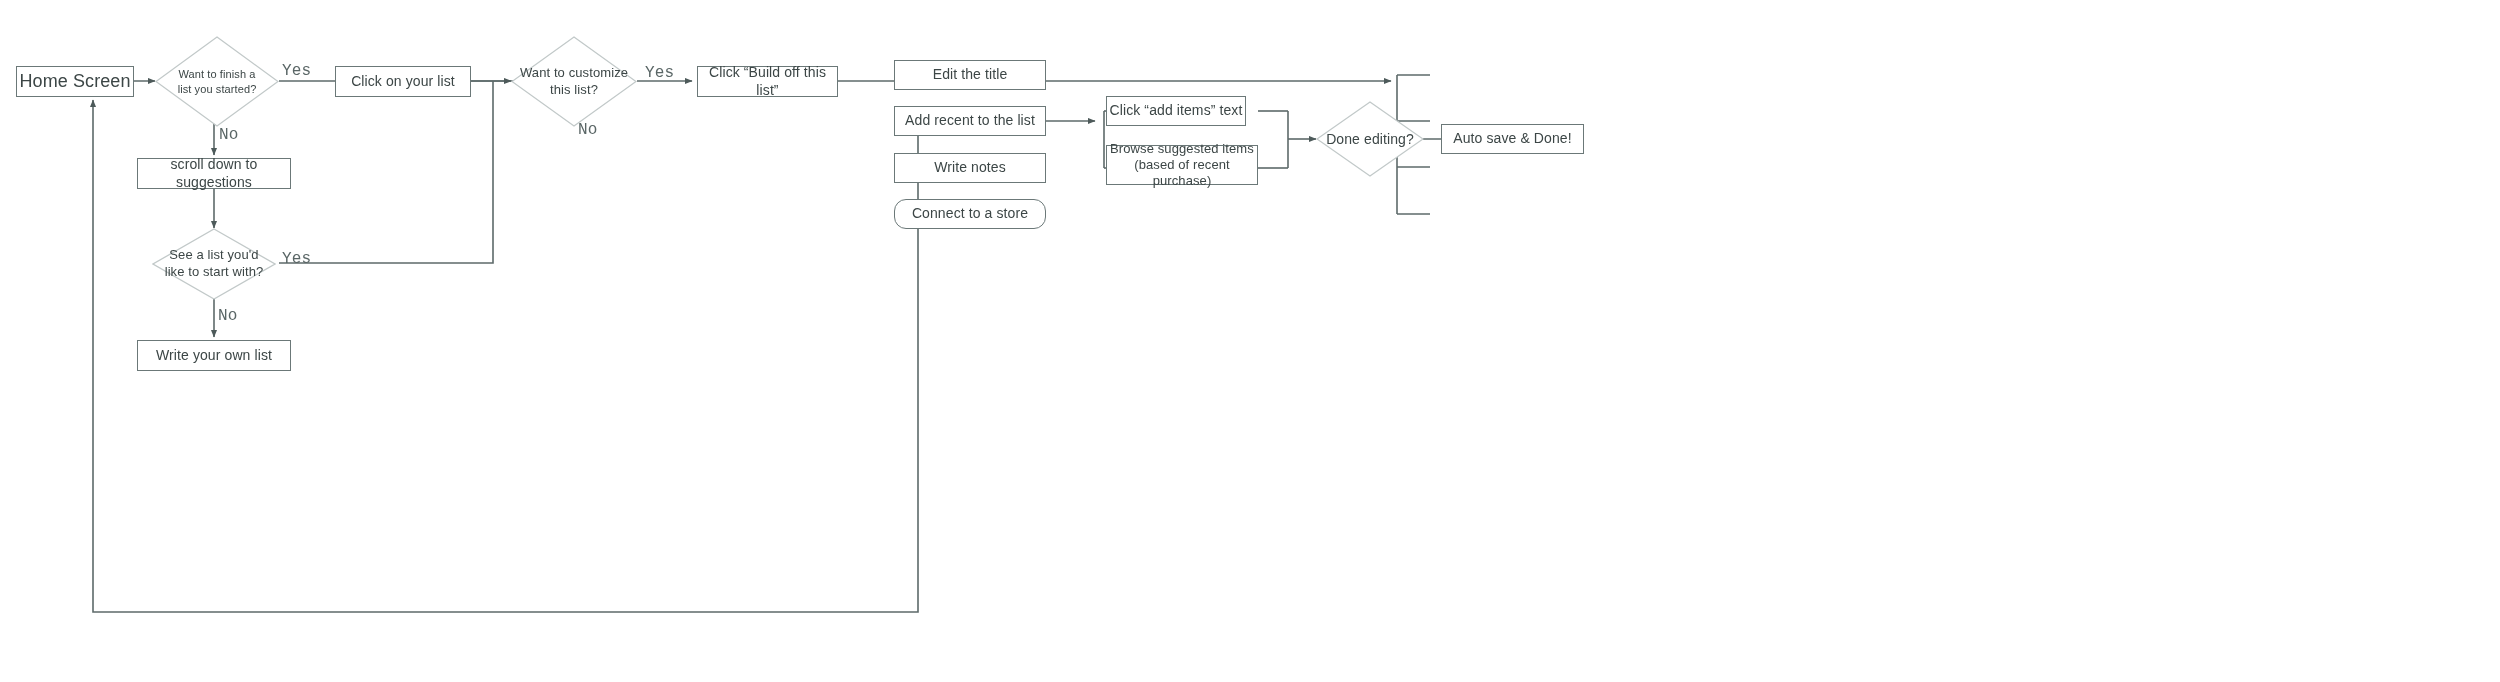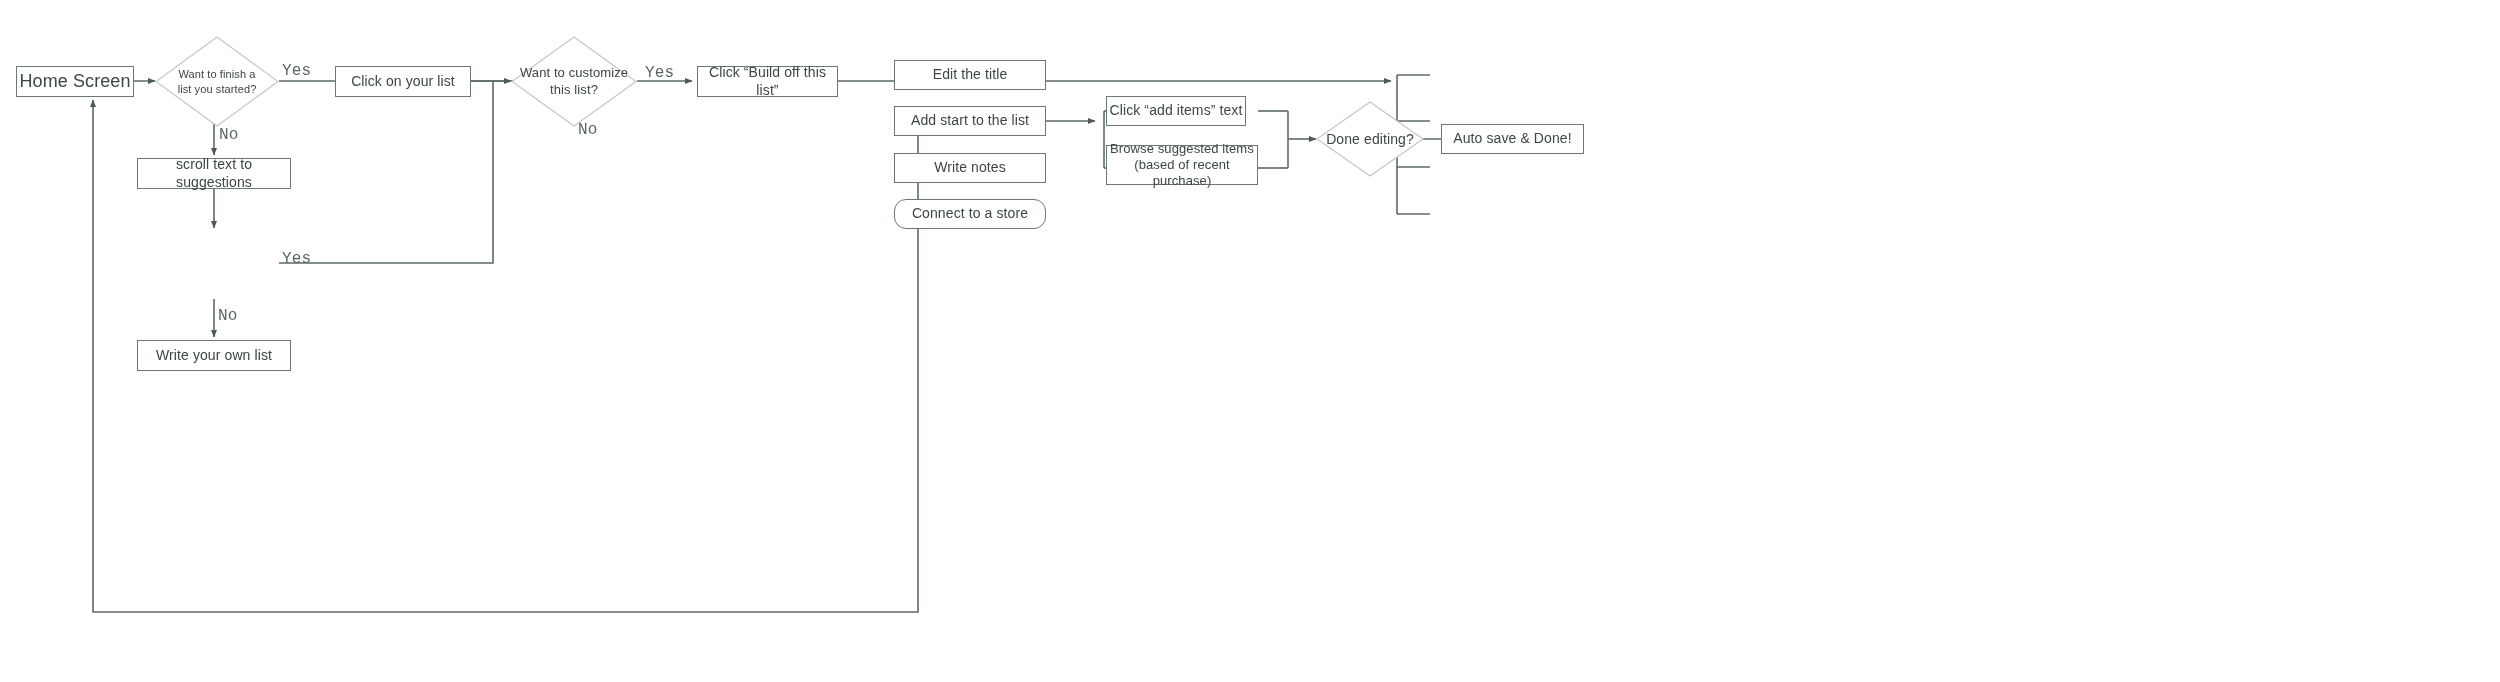--- a/index.html
+++ b/index.html
@@ -136,23 +136,30 @@
 
   <div class="diamond-wrap" style="left:155px; top:36px; width:124px; height:91px;">
     <svg class="dshape" viewBox="0 0 124 91" preserveAspectRatio="none" xmlns="http://www.w3.org/2000/svg">
       <polygon points="62,1 123,45.5 62,90 1,45.5" fill="#ffffff" stroke="#c2c9c9" stroke-width="1.3"></polygon>
     </svg>
     <div class="diamond-label two-line" style="font-size:11px;">Want to finish a
 list you started?</div>
   </div>
 
   <div class="node box" style="left:137px; top:158px; width:154px; height:31px; font-size:14px;">
-    <span>scroll text to suggestions</span>
-  </div>
-
+    <span>scroll down to suggestions</span>
+  </div>
+
+  <div class="diamond-wrap" style="left:152px; top:228px; width:124px; height:72px;">
+    <svg class="dshape" viewBox="0 0 124 72" preserveAspectRatio="none" xmlns="http://www.w3.org/2000/svg">
+      <polygon points="62,1 123,36 62,71 1,36" fill="#ffffff" stroke="#c2c9c9" stroke-width="1.3"></polygon>
+    </svg>
+    <div class="diamond-label two-line" style="font-size:13px;">See a list you'd
+like to start with?</div>
+  </div>
 
   <div class="node box" style="left:137px; top:340px; width:154px; height:31px; font-size:14px;">
     <span>Write your own list</span>
   </div>
 
   <div class="node box" style="left:335px; top:66px; width:136px; height:31px; font-size:14px;">
     <span>Click on your list</span>
   </div>
 
   <div class="diamond-wrap" style="left:511px; top:36px; width:126px; height:91px;">
@@ -165,21 +172,21 @@
 
   <div class="node box" style="left:697px; top:66px; width:141px; height:31px; font-size:14px;">
     <span>Click “Build off this list”</span>
   </div>
 
   <div class="node box" style="left:894px; top:60px; width:152px; height:30px; font-size:14px;">
     <span>Edit the title</span>
   </div>
 
   <div class="node box" style="left:894px; top:106px; width:152px; height:30px; font-size:14px;">
-    <span>Add start to the list</span>
+    <span>Add recent to the list</span>
   </div>
 
   <div class="node box" style="left:894px; top:153px; width:152px; height:30px; font-size:14px;">
     <span>Write notes</span>
   </div>
 
   <div class="node box" style="left:894px; top:199px; width:152px; height:30px; font-size:14px;border-radius:12px;">
     <span>Connect to a store</span>
   </div>
 

